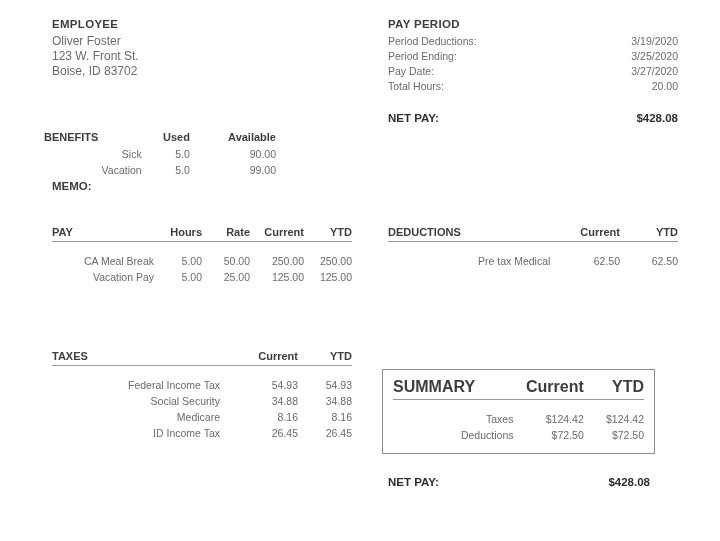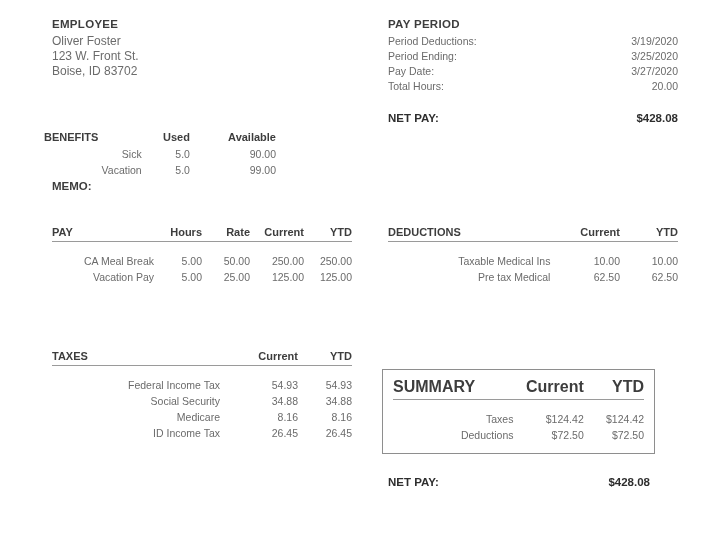--- a/index.html
+++ b/index.html
@@ -242,25 +242,20 @@
           <th class="first" style="width:56%">DEDUCTIONS</th>
           <th style="width:24%">Current</th>
           <th style="width:20%">YTD</th>
         </tr>
       </thead>
       <tbody>
         <tr class="spacer-row">
             <td colspan="3"></td>
           </tr>
         <tr>
-          <td class="first">Taxable Medical Ins</td>
-          <td>10.00</td>
-          <td>10.00</td>
-        </tr>
-        <tr>
           <td class="first">Pre tax Medical</td>
           <td>62.50</td>
           <td>62.50</td>
         </tr>
       </tbody>
     </table>
   </div>
 
   <div class="taxes-table">
     <table class="tbl">

